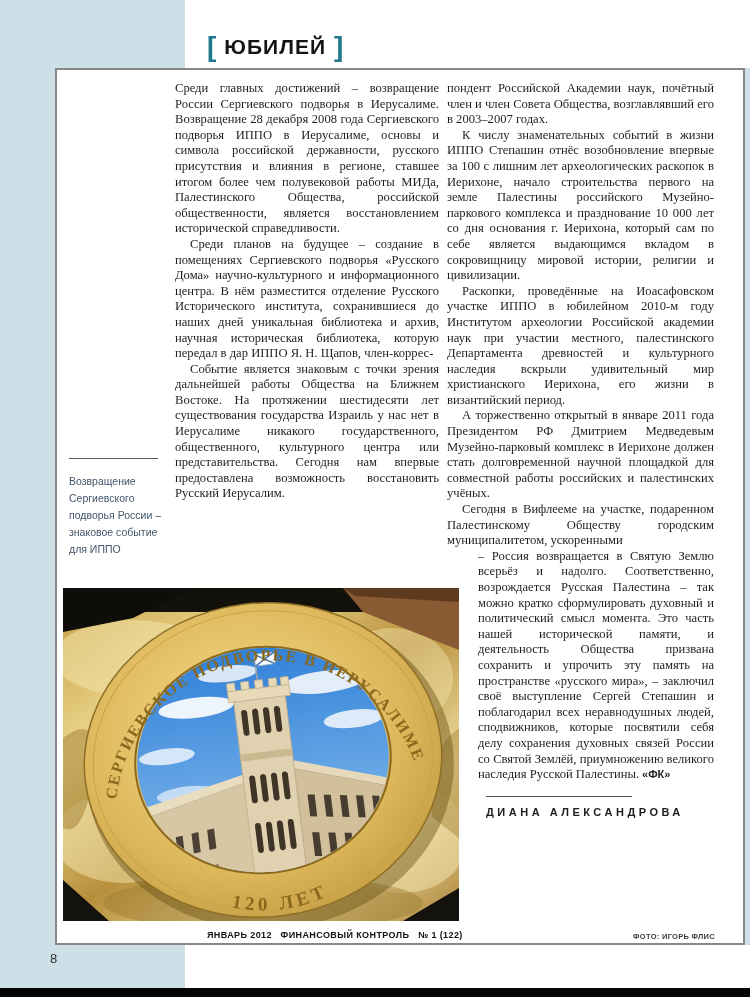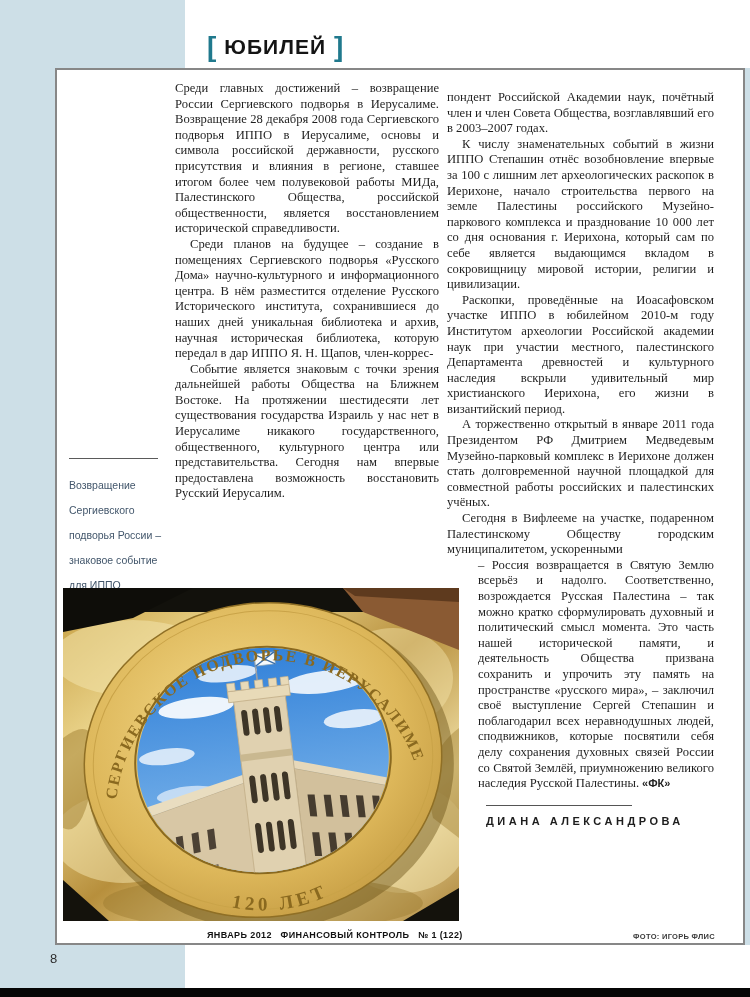--- a/index.html
+++ b/index.html
@@ -22,32 +22,32 @@
   
   .content-box {
     position:absolute; left:55px; top:68px; width:686px; height:873px;
     background:#ffffff; border:2px solid #878787;
   }
 
   
   .caption-rule { position:absolute; left:12px; top:388px; width:89px; border-top:1px solid #5a5a5a; }
   .caption {
     position:absolute; left:12px; top:403px; width:104px;
-    font-size:10.5px; line-height:25px; color:#42566b;
+    font-size:10.5px; line-height:17px; color:#42566b;
   }
 
   
   .article p {
     margin:0; font-family:"Liberation Serif", serif;
     font-size:12.6px; line-height:15.6px; color:#1f1f1f;
     text-align:justify; text-indent:15px;
   }
   .col-left { position:absolute; left:118px; top:11px; width:264px; }
   .col-left p:first-child { text-indent:0; }
-  .col-right { position:absolute; left:390px; top:20px; width:267px; }
+  .col-right { position:absolute; left:390px; top:11px; width:267px; }
   .col-right-wide p:first-child { text-indent:0; }
   .col-right-narrow { margin-left:31px; width:236px; }
   .col-right-narrow p:first-child { text-indent:0; }
   .fk-mark { font-family:"Liberation Sans",sans-serif; font-weight:bold; font-size:11px; letter-spacing:0; }
 
   .byline-rule { margin:13px 0 9px 8px; width:146px; border-top:1px solid #555; }
   .byline { margin-left:8px; font-size:11px; font-weight:bold; letter-spacing:3.5px; color:#1d1d1d; white-space:nowrap; }
 
   
   .photo { position:absolute; left:6px; top:518px; width:396px; height:333px; }

